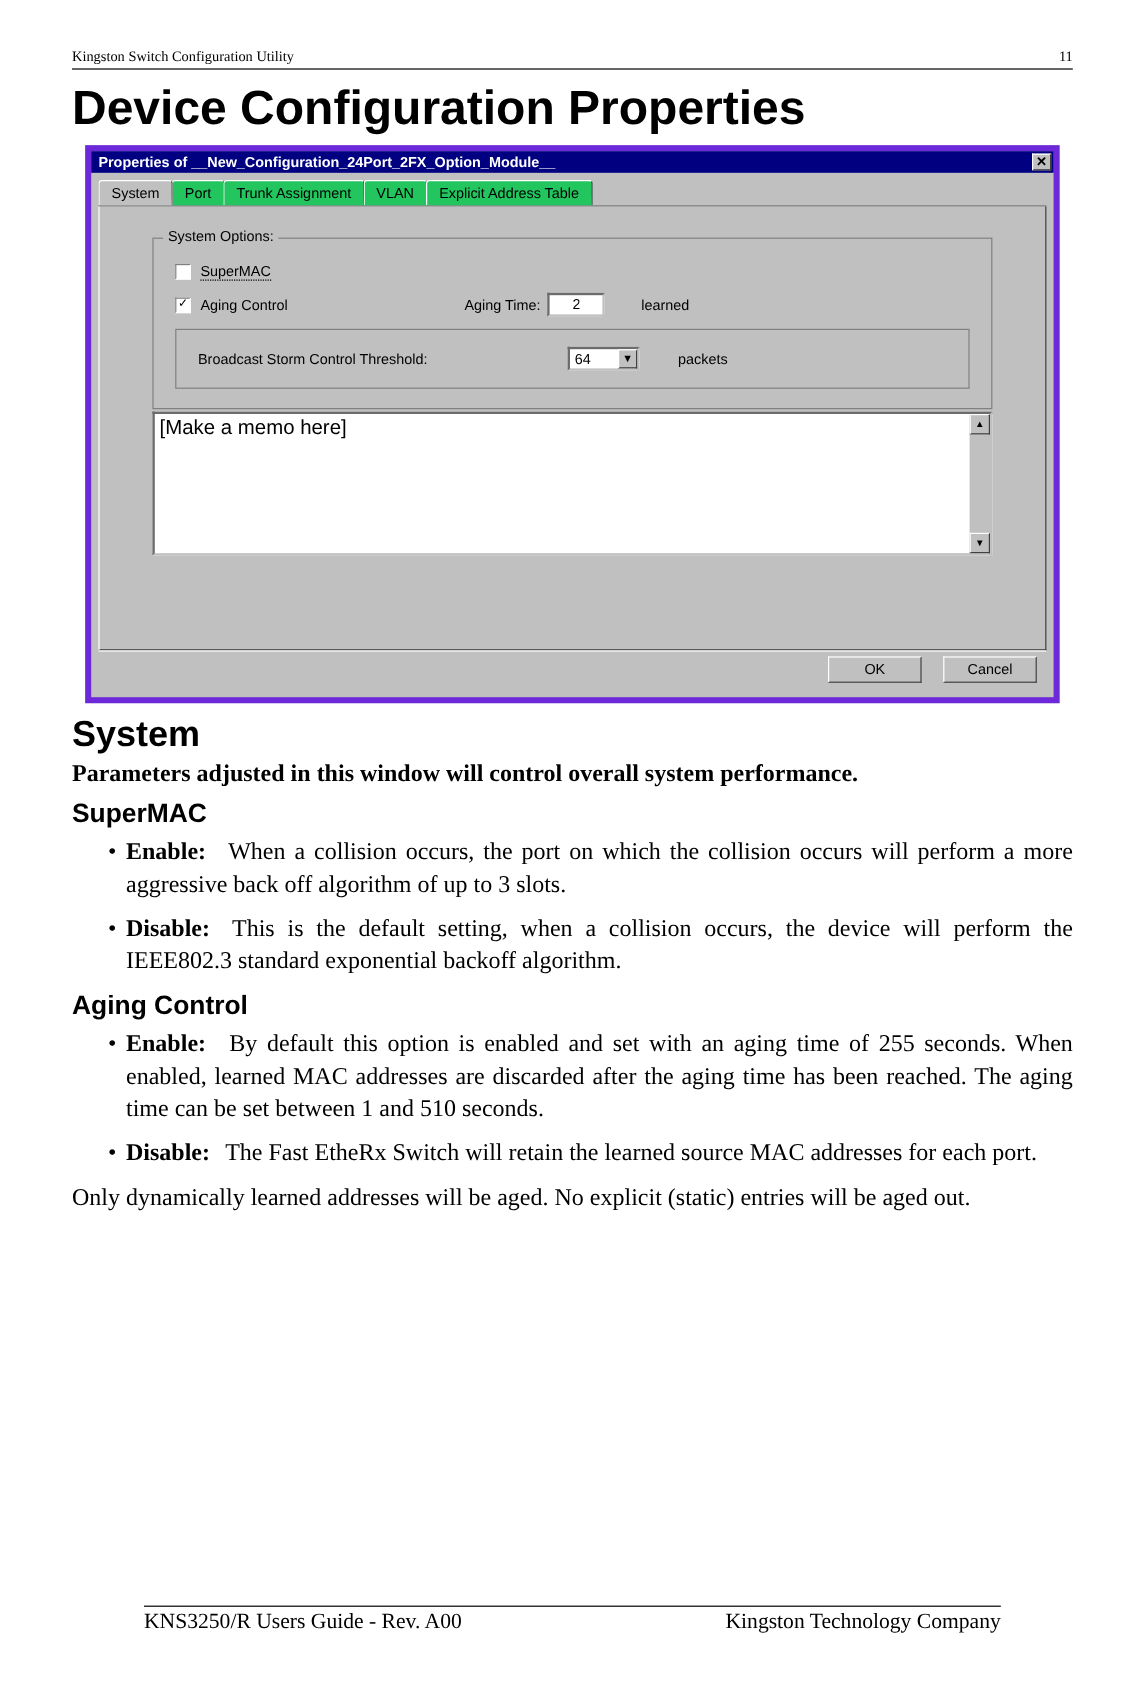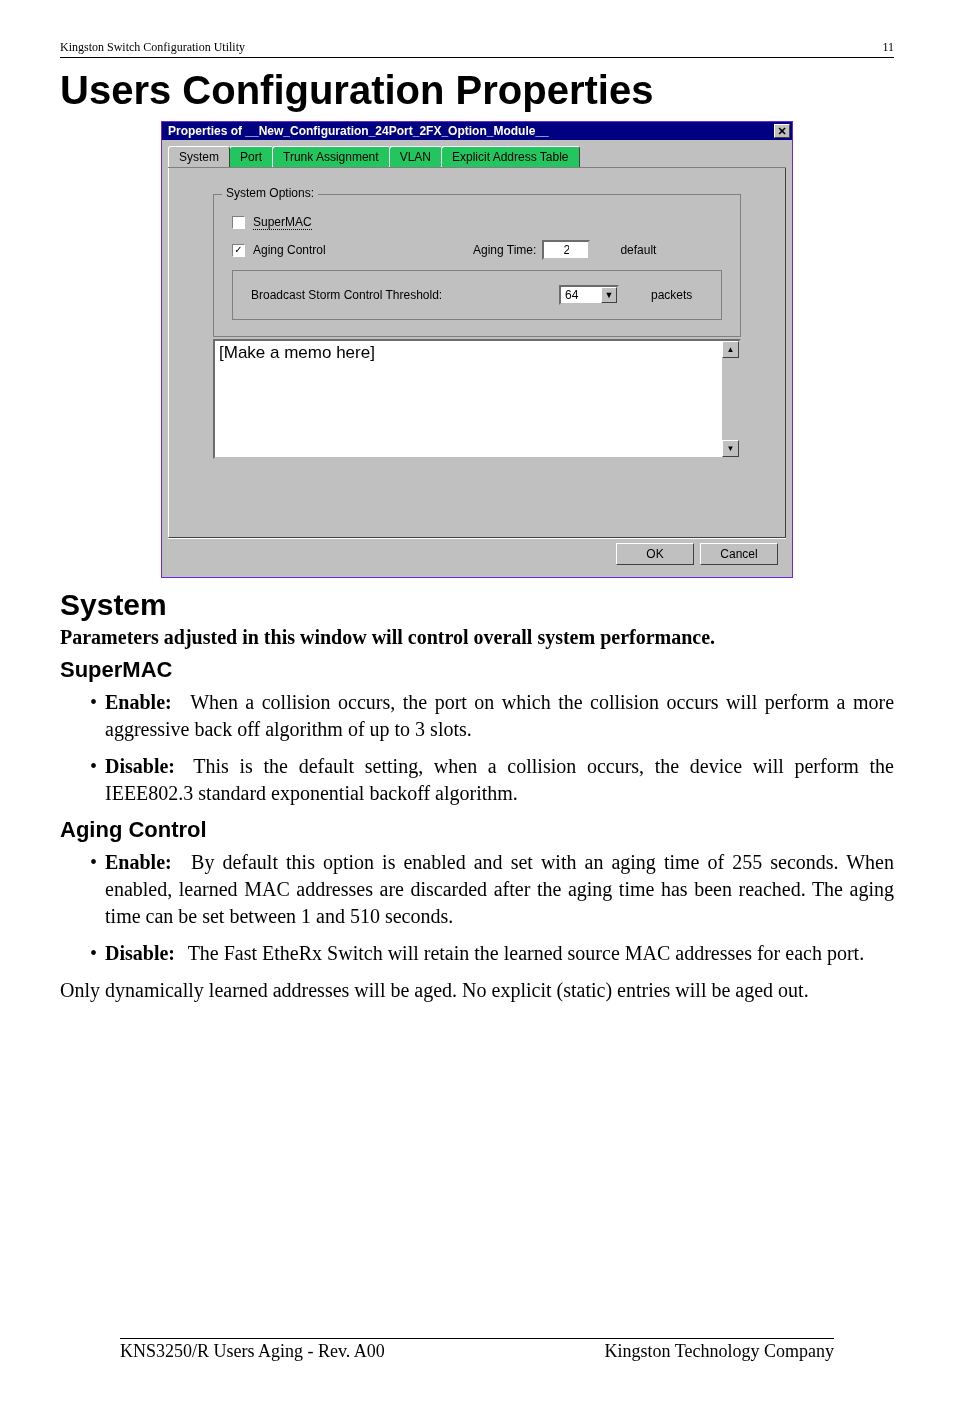--- a/index.html
+++ b/index.html
@@ -21,23 +21,23 @@
     font-size: 12px;
   }
   h1.main-title {
     font-family: Arial, Helvetica, sans-serif;
     font-size: 40px;
     font-weight: bold;
     margin-bottom: 8px;
   }
   
   .dialog {
-    width: 632px;
+    width: 812px;
     margin: 0 auto 2px auto;
-    border: 1px solid #6d28d9;
+    border: 5px solid #6d28d9;
     background: #c0c0c0;
     font-family: Tahoma, "MS Sans Serif", sans-serif;
     font-size: 12px;
   }
   .titlebar {
     background: #000080;
     color: #fff;
     display: flex;
     justify-content: space-between;
     align-items: center;
@@ -151,21 +151,21 @@
     width: 17px; background: #c0c0c0;
     display: flex; flex-direction: column; justify-content: space-between;
   }
   .scroll-btn {
     height: 17px; background: #c0c0c0;
     border: 1px solid #fff; border-right-color: #404040; border-bottom-color: #404040;
     display: flex; align-items: center; justify-content: center; font-size: 8px;
   }
   .dialog-buttons {
     display: flex; justify-content: flex-end;
-    padding: 4px 8px 4px 0; gap: 6px;
+    padding: 4px 8px 4px 0; gap: 18px;
     border-top: 1px solid #fff;
   }
   .win-button {
     min-width: 78px; padding: 3px 10px;
     background: #c0c0c0;
     border: 1px solid #fff; border-right-color: #404040; border-bottom-color: #404040;
     text-align: center;
   }
   
   h2.section {
@@ -214,21 +214,21 @@
 </style>
 </head>
 <body>
 <div class="page-wrap">
 
 <div class="header-line">
   <span>Kingston Switch Configuration Utility</span>
   <span>11</span>
 </div>
 
-<h1 class="main-title">Users Configuration Properties</h1>
+<h1 class="main-title">Device Configuration Properties</h1>
 
 <div class="dialog">
   <div class="titlebar">
     <span>Properties of __New_Configuration_24Port_2FX_Option_Module__</span>
     <div class="titlebar-close">
       <span>✕</span>
     </div>
   </div>
   <div class="dialog-body">
     <div class="tabs">
@@ -246,21 +246,21 @@
         <div class="row">
           <div class="checkbox"></div>
           <span class="dotted">SuperMAC</span>
         </div>
 
         <div class="row aging-row">
           <div class="checkbox check-checked"></div>
           <span style="flex:0 0 220px;">Aging Control</span>
           <span>Aging Time:</span>
           <input class="win-input" value="255" style="">
-          <span style="margin-left:24px;">default</span>
+          <span style="margin-left:24px;">learned</span>
         </div>
 
         <div class="bcast-box">
           <span style="flex:0 0 300px;">Broadcast Storm Control Threshold:</span>
           <div class="select-box">
             <span class="val">64</span>
             <div class="btn">▼</div>
           </div>
           <span style="margin-left:24px;">packets</span>
         </div>
@@ -318,17 +318,17 @@
     <div class="li-text">
       <span class="kw"><span>Disable</span>:</span>
       <span>The Fast EtheRx Switch will retain the learned source MAC addresses for each port.</span>
     </div>
   </li>
 </ul>
 
 <p class="closing">Only dynamically learned addresses will be aged. No explicit (static) entries will be aged out.</p>
 
 <div class="footer">
-  <span>KNS3250/R Users Aging - Rev. A00</span>
+  <span>KNS3250/R Users Guide - Rev. A00</span>
   <span>Kingston Technology Company</span>
 </div>
 
 </div>
 
 </body></html>

